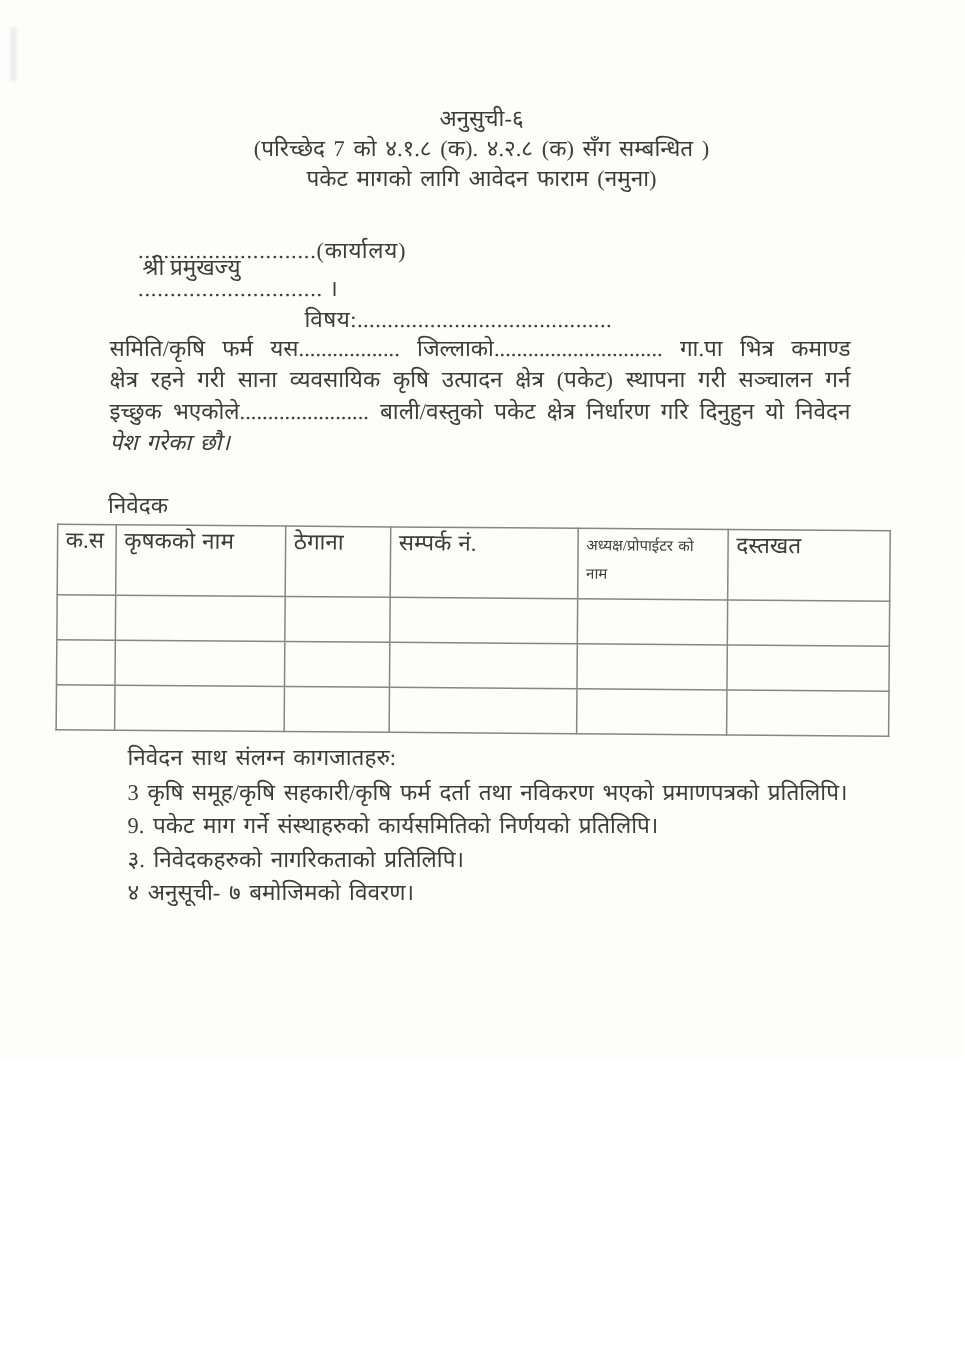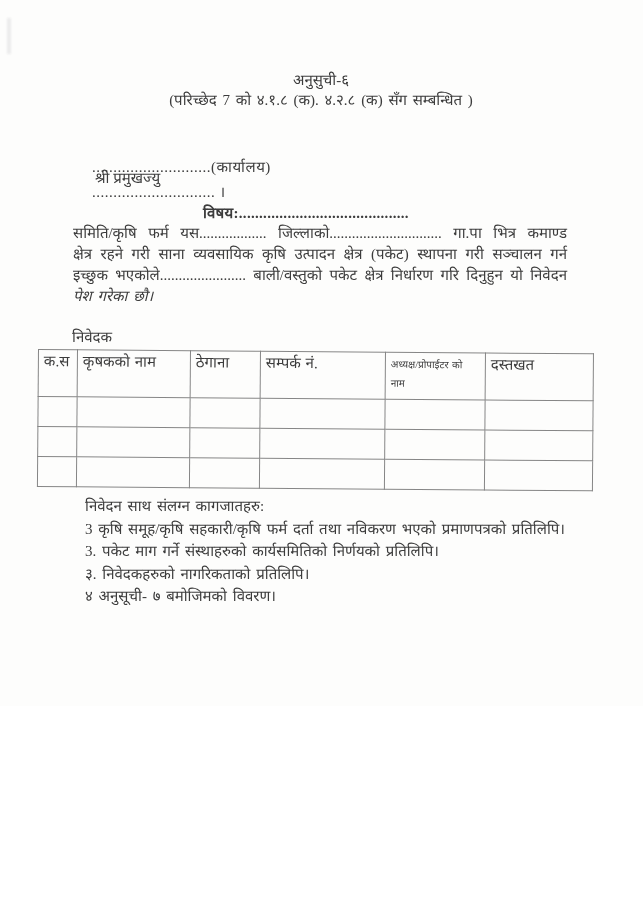--- a/index.html
+++ b/index.html
@@ -20,21 +20,21 @@
     left: 75px; top: 70px; width: 492px;
     text-align: center;
     line-height: 20px;
     word-spacing: 2px;
   }
   .doc-head .line { white-space: nowrap; }
 
   .salutation   { left: 95px;  top: 132px; margin-top: 35px; }
   .office-blank { left: 92px;  top: 156px; letter-spacing: 0.5px; }
   .addr-blank   { left: 92px;  top: 181px; letter-spacing: 0.5px; }
-  .subject      { left: 203px; top: 202px; letter-spacing: 0.3px; font-weight: bold; }
+  .subject      { left: 203px; top: 202px; letter-spacing: 0.3px; }
 
   .para {
     left: 73px; top: 223px; width: 494px;
     line-height: 21px;
     word-spacing: 2px;
   }
   .para .jline { text-align: justify; text-align-last: justify; }
   .para .lline { text-align: left; font-style: italic; }
 
   .applicant { left: 72px; top: 326px; }
@@ -89,20 +89,21 @@
 <body>
 
 <div class="page">
 
   <div class="abs scan-smudge"></div>
   <div class="abs scan-bottom-line"></div>
 
   <div class="abs doc-head">
     <div class="line">अनुसुची-६</div>
     <div class="line">(परिच्छेद 7 को ४.१.८ (क). ४.२.८ (क) सँग सम्बन्धित )</div>
+    <div class="line">पकेट मागको लागि आवेदन फाराम (नमुना)</div>
   </div>
 
   <div class="abs salutation">श्री प्रमुखज्यु</div>
   <div class="abs office-blank">............................(कार्यालय)</div>
   <div class="abs addr-blank">............................. ।</div>
   <div class="abs subject">विषय:..........................................</div>
 
   <div class="abs para">
     <div class="jline">समिति/कृषि फर्म यस.................. जिल्लाको.............................. गा.पा भित्र कमाण्ड</div>
     <div class="jline">क्षेत्र रहने गरी साना व्यवसायिक कृषि उत्पादन क्षेत्र (पकेट) स्थापना गरी सञ्चालन गर्न</div>
@@ -155,18 +156,18 @@
           <td></td>
             <td></td>
         </tr>
       </tbody>
     </table>
   </div>
 
   <div class="abs attach">
     <div>निवेदन साथ संलग्न कागजातहरु:</div>
     <div class="item">3 कृषि समूह/कृषि सहकारी/कृषि फर्म दर्ता  तथा नविकरण भएको प्रमाणपत्रको प्रतिलिपि।</div>
-    <div class="item">3. पकेट माग गर्ने संस्थाहरुको कार्यसमितिको निर्णयको प्रतिलिपि।</div>
+    <div class="item">9. पकेट माग गर्ने संस्थाहरुको कार्यसमितिको निर्णयको प्रतिलिपि।</div>
     <div class="item">३. निवेदकहरुको नागरिकताको प्रतिलिपि।</div>
     <div class="item">४ अनुसूची- ७ बमोजिमको विवरण।</div>
   </div>
 
 </div>
 
 </body></html>

